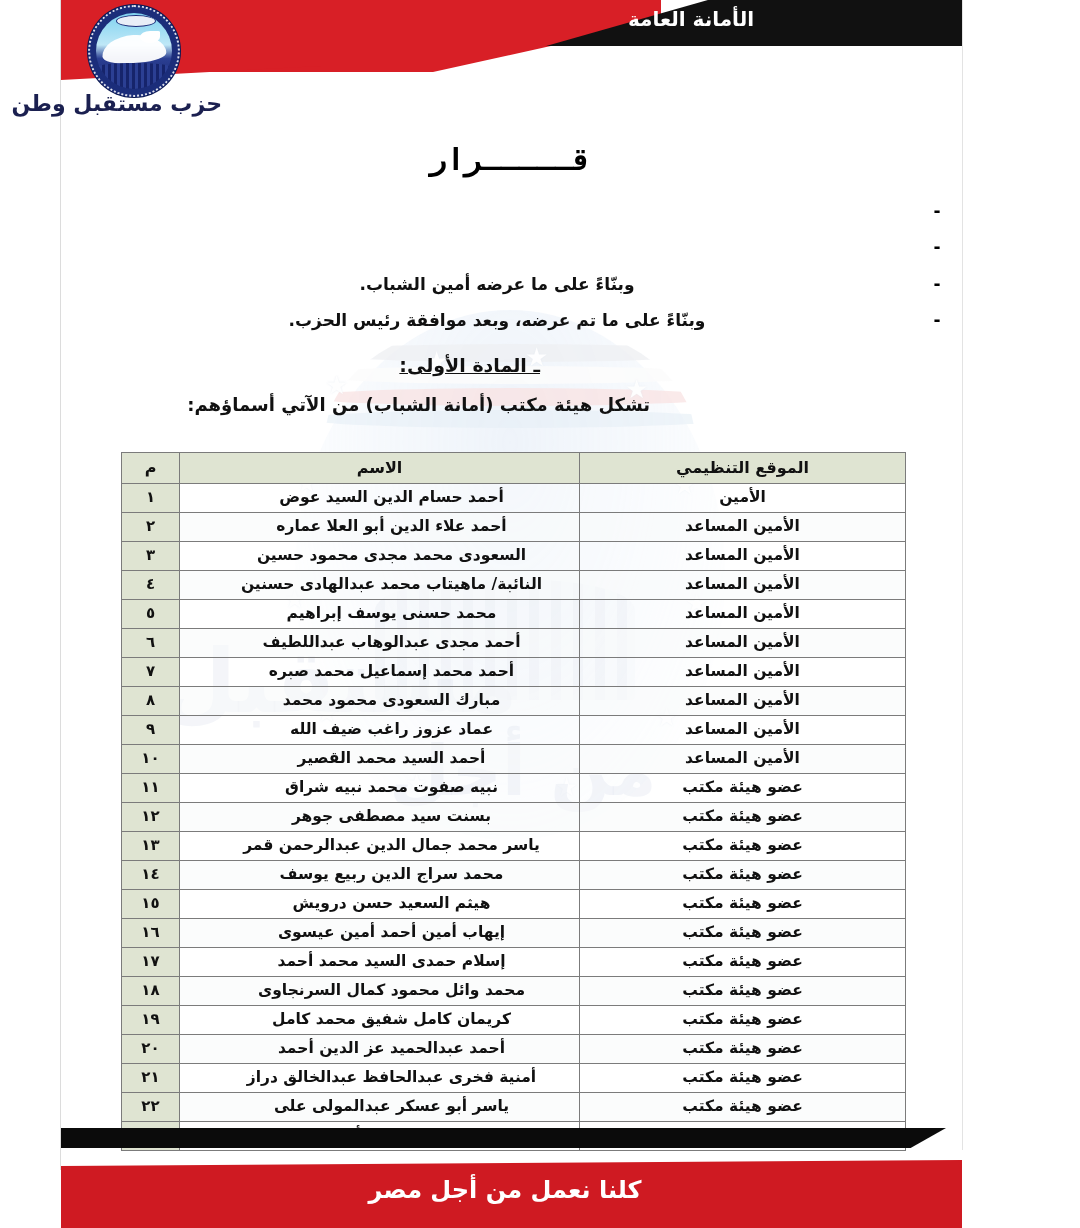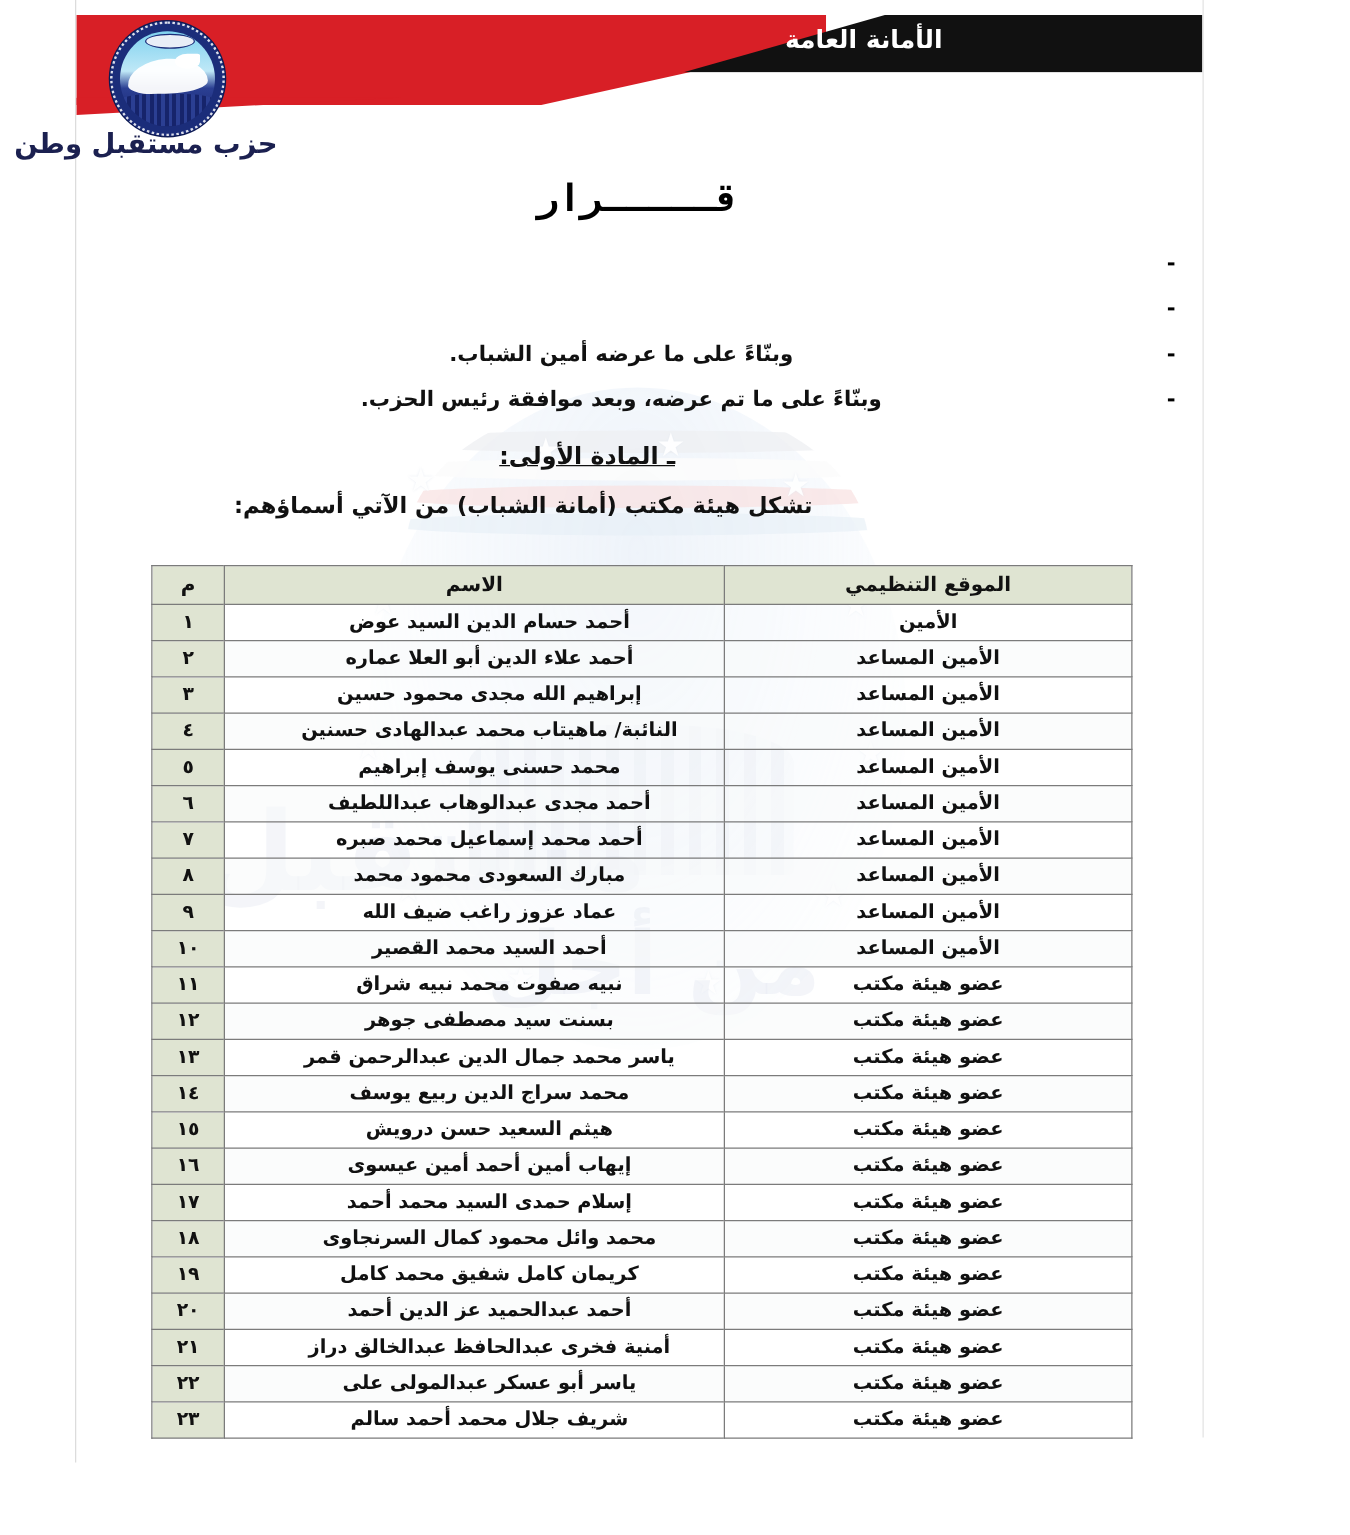--- a/index.html
+++ b/index.html
@@ -35,21 +35,21 @@
   .sheet-border-right {
     position: absolute;
     left: 962px; top: 0;
     width: 1px; height: 1150px;
     background: #e3e3e3;
   }
 
   
   .header {
     position: absolute;
-    left: 0; top: 12px;
+    left: 0; top: 0;
     width: 904px;
     height: 130px;
   }
   .hdr-red {
     position: absolute;
     left: 61px; top: 0;
     width: 600px; height: 72px;
     background: #d81f26;
     clip-path: polygon(0 0, 100% 0, 100% 30%, 62% 100%, 0 100%);
   }
@@ -450,21 +450,21 @@
             <td class="name">أحمد حسام الدين السيد عوض</td>
             <td class="num">١</td>
           </tr>
           <tr>
             <td class="pos">الأمين المساعد</td>
             <td class="name">أحمد علاء الدين أبو العلا عماره</td>
             <td class="num">٢</td>
           </tr>
           <tr>
             <td class="pos">الأمين المساعد</td>
-            <td class="name">إبراهيم الله مجدى محمود حسين</td>
+            <td class="name">السعودى محمد مجدى محمود حسين</td>
             <td class="num">٣</td>
           </tr>
           <tr>
             <td class="pos">الأمين المساعد</td>
             <td class="name">النائبة/ ماهيتاب محمد عبدالهادى حسنين</td>
             <td class="num">٤</td>
           </tr>
           <tr>
             <td class="pos">الأمين المساعد</td>
             <td class="name">محمد حسنى يوسف إبراهيم</td>
@@ -557,14 +557,19 @@
           </tr>
           <tr>
             <td class="pos">عضو هيئة مكتب</td>
             <td class="name">شريف جلال محمد أحمد سالم</td>
             <td class="num">٢٣</td>
           </tr>
         </tbody>
     </table>
   </div>
 
+  <div class="footer">
+    <div class="ftr-black"></div>
+    <div class="ftr-red"></div>
+    <div class="ftr-slogan">كلنا نعمل من أجل مصر</div>
+  </div>
 
 </div>
 
 </body></html>

